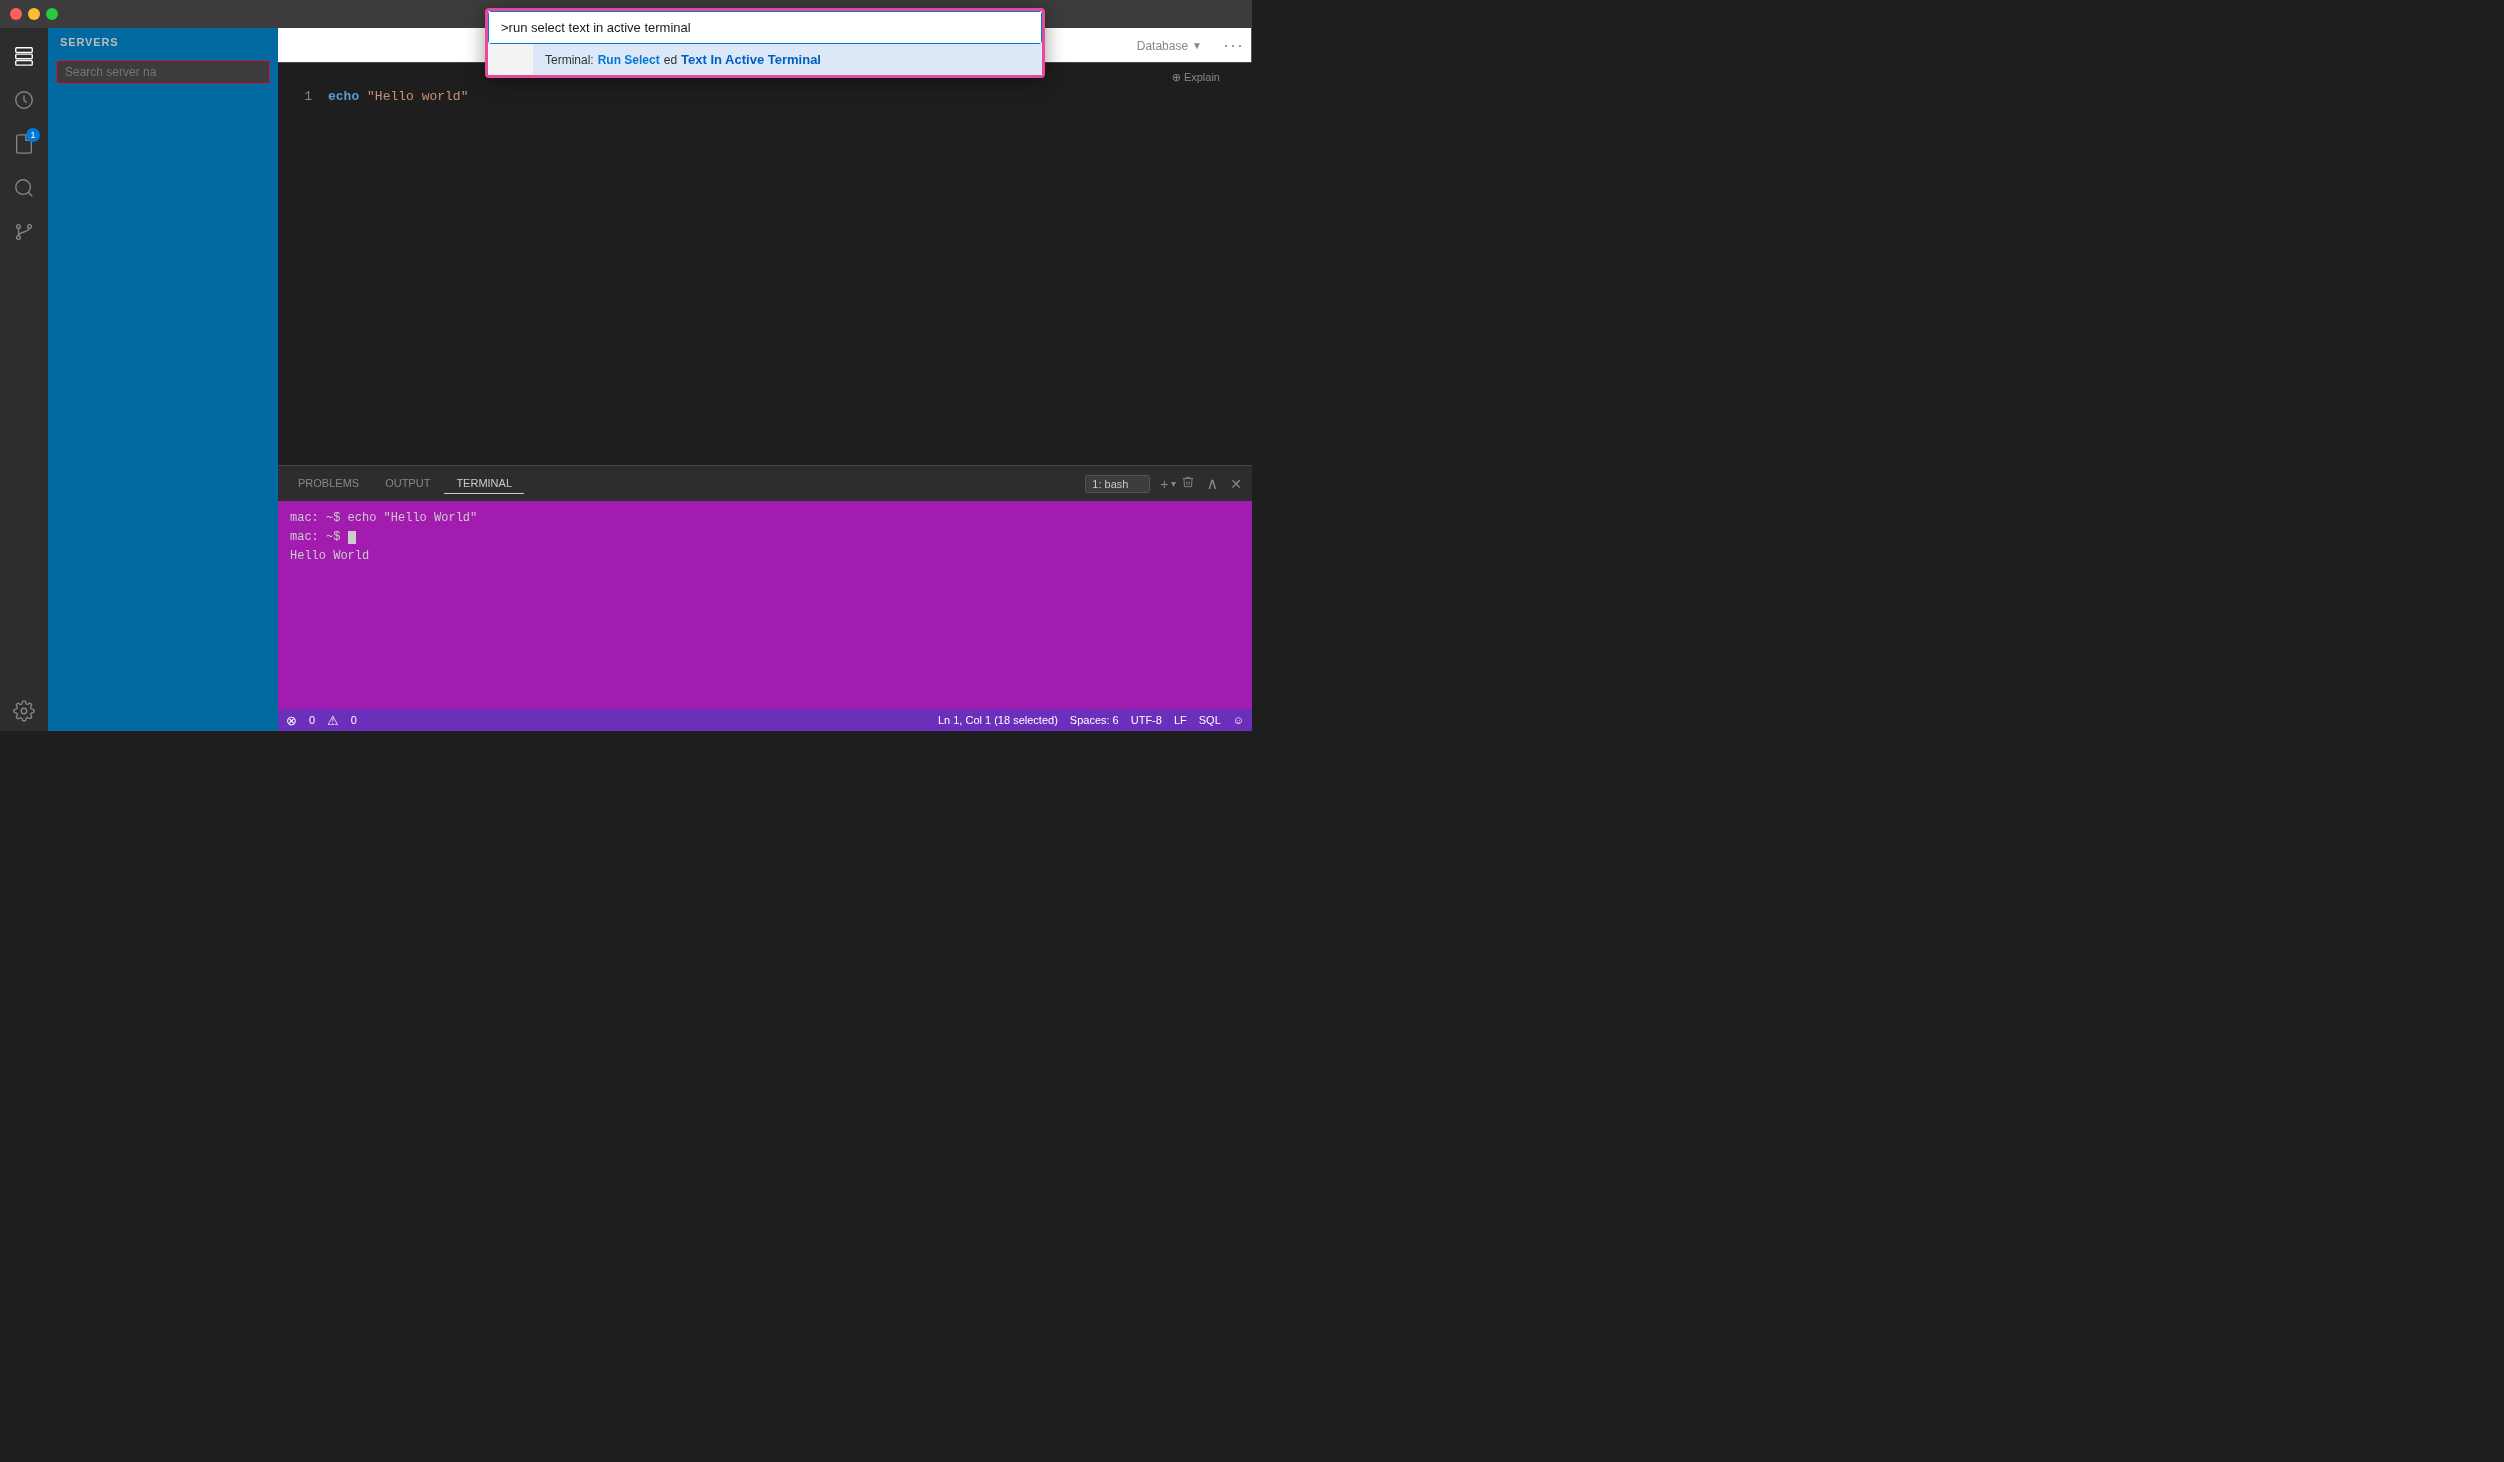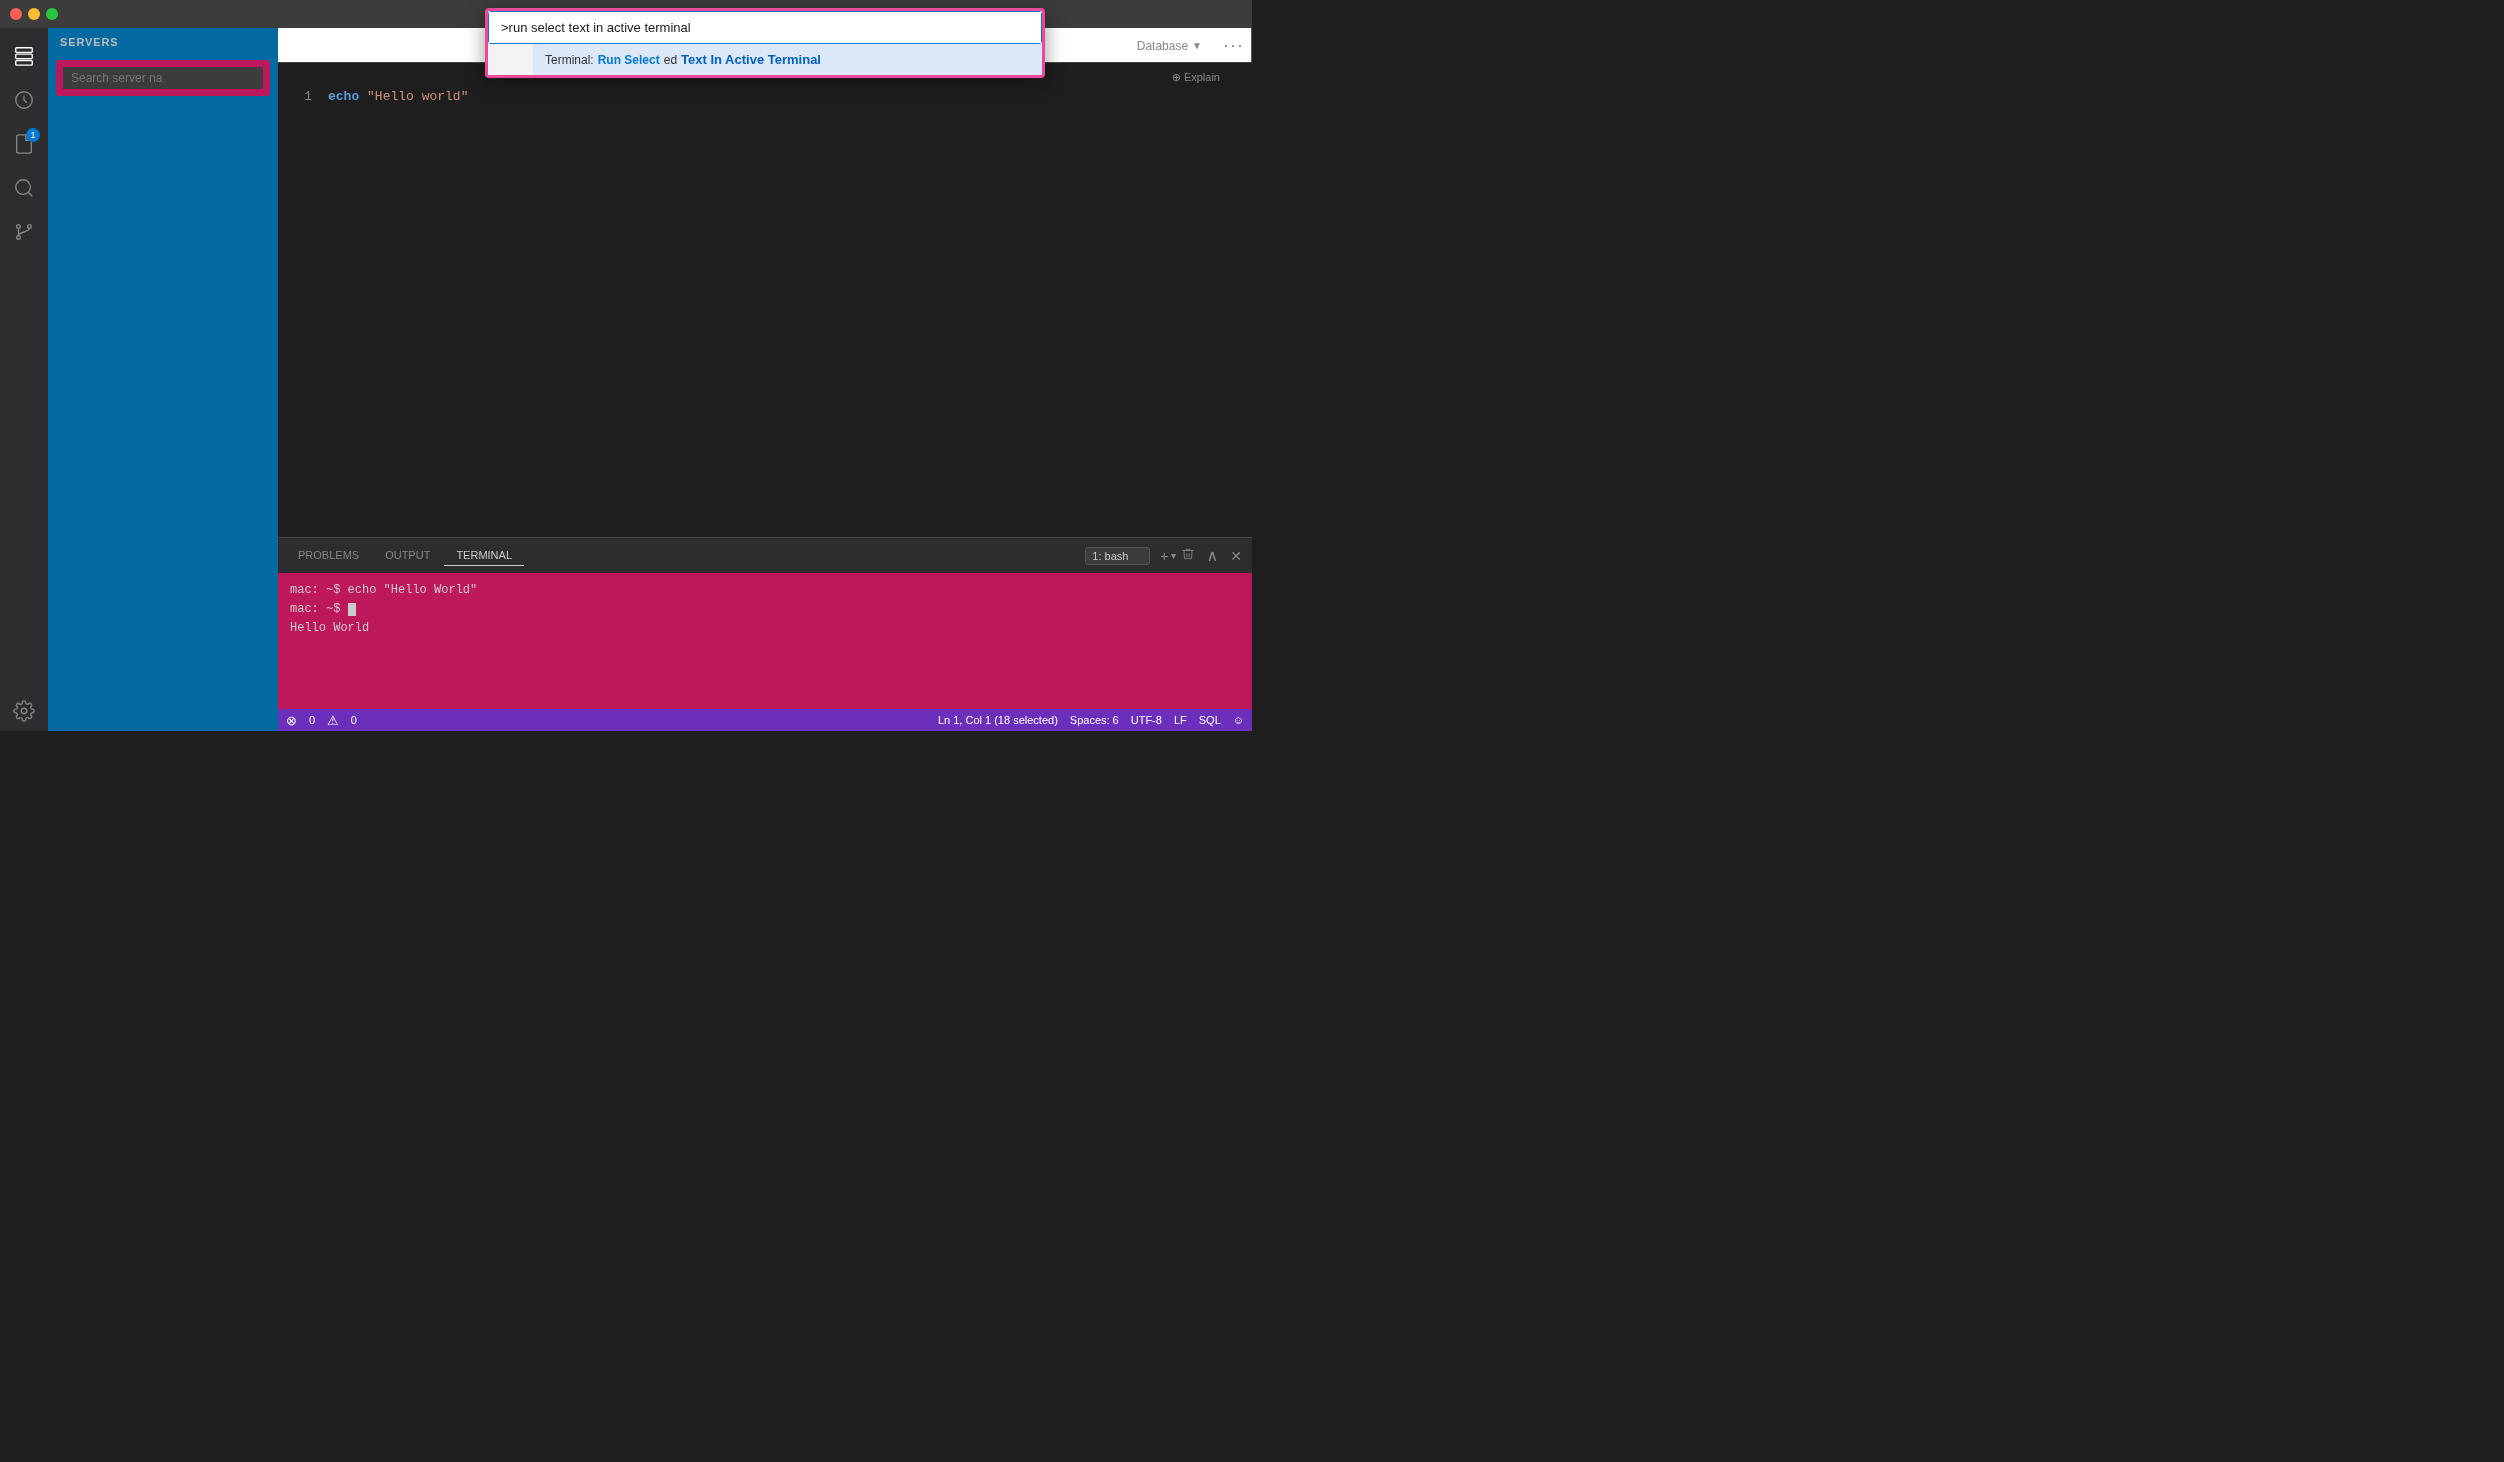--- a/index.html
+++ b/index.html
@@ -90,21 +90,21 @@
       padding: 8px 12px;
       color: #bbbbbb;
       font-size: 11px;
       font-weight: 700;
       letter-spacing: 0.08em;
       text-transform: uppercase;
     }
     .sidebar-search {
       margin: 4px 8px 8px;
       background: #3c3c3c;
-      border: 7px solid #be185d;
+      border: 1px solid #be185d;
       border-radius: 3px;
       padding: 4px 8px;
       color: #858585;
       font-size: 12px;
       outline: none;
       width: calc(100% - 16px);
     }
 
     
     .content-area {
@@ -139,22 +139,22 @@
       font-size: 13px;
       line-height: 1.6;
       color: #d4d4d4;
     }
     .code-line { display: flex; }
     .code-echo { color: #569cd6; font-weight: bold; }
     .code-string { color: #ce9178; }
 
     
     .terminal-panel {
-      height: 172px;
-      background: #be185d;
+      height: 244px;
+      background: #a21caf;
       border-top: 1px solid #444;
       display: flex;
       flex-direction: column;
     }
     .terminal-tabs {
       display: flex;
       align-items: center;
       background: #2d2d30;
       height: 35px;
       padding: 0 8px;

